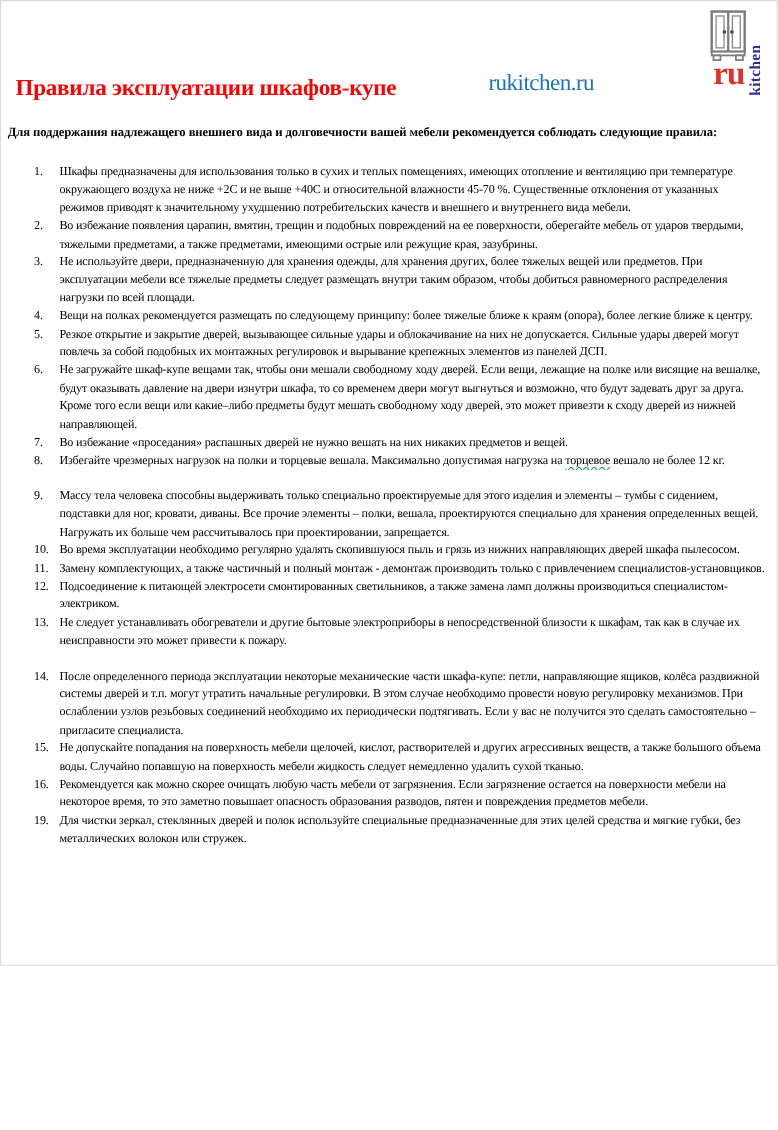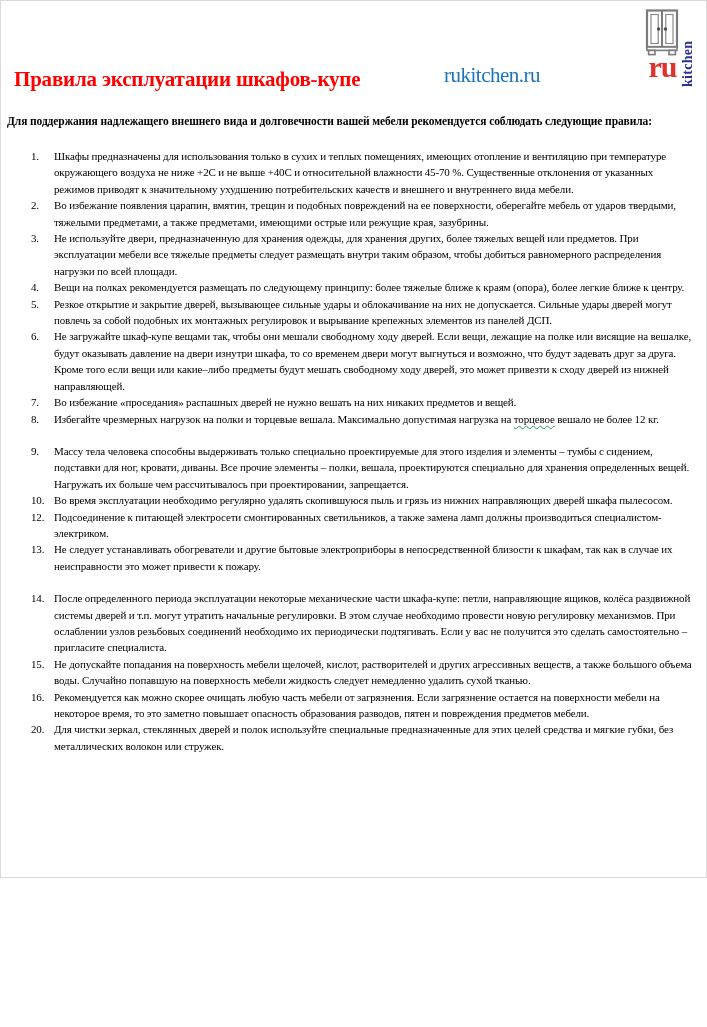--- a/index.html
+++ b/index.html
@@ -178,38 +178,42 @@
       </li>
     <li class="gap">
         <span class="num">9.</span>
         <span class="txt">Массу тела человека способны выдерживать только специально проектируемые для этого изделия и элементы – тумбы с сидением, подставки для ног, кровати, диваны. Все прочие элементы – полки, вешала, проектируются специально для хранения определенных вещей. Нагружать их больше чем рассчитывалось при проектировании, запрещается.</span>
       </li>
     <li>
         <span class="num">10.</span>
         <span class="txt">Во время эксплуатации необходимо регулярно удалять скопившуюся пыль и грязь из нижних направляющих дверей шкафа пылесосом.</span>
       </li>
     <li>
+        <span class="num">11.</span>
+        <span class="txt">Замену комплектующих, а также частичный и полный монтаж - демонтаж производить только с привлечением специалистов-установщиков.</span>
+      </li>
+    <li>
         <span class="num">12.</span>
         <span class="txt">Подсоединение к питающей электросети смонтированных светильников, а также замена ламп должны производиться специалистом-электриком.</span>
       </li>
     <li>
         <span class="num">13.</span>
         <span class="txt">Не следует устанавливать обогреватели и другие бытовые электроприборы в непосредственной близости к шкафам, так как в случае их неисправности это может привести к пожару.</span>
       </li>
     <li class="gap">
         <span class="num">14.</span>
         <span class="txt">После определенного периода эксплуатации некоторые механические части шкафа-купе: петли, направляющие ящиков, колёса раздвижной системы дверей и т.п. могут утратить начальные регулировки. В этом случае необходимо провести новую регулировку механизмов. При ослаблении узлов резьбовых соединений необходимо их периодически подтягивать. Если у вас не получится это сделать самостоятельно – пригласите специалиста.</span>
       </li>
     <li>
         <span class="num">15.</span>
         <span class="txt">Не допускайте попадания на поверхность мебели щелочей, кислот, растворителей и других агрессивных веществ, а также большого объема воды. Случайно попавшую на поверхность мебели жидкость следует немедленно удалить сухой тканью.</span>
       </li>
     <li>
         <span class="num">16.</span>
         <span class="txt">Рекомендуется как можно скорее очищать любую часть мебели от загрязнения. Если загрязнение остается на поверхности мебели на некоторое время, то это заметно повышает опасность образования разводов, пятен и повреждения предметов мебели.</span>
       </li>
     <li>
-        <span class="num">20.</span>
+        <span class="num">19.</span>
         <span class="txt">Для чистки зеркал, стеклянных дверей и полок используйте специальные предназначенные для этих целей средства и мягкие губки, без металлических волокон или стружек.</span>
       </li>
   </ol>
 
 </div>
 
 </body></html>

